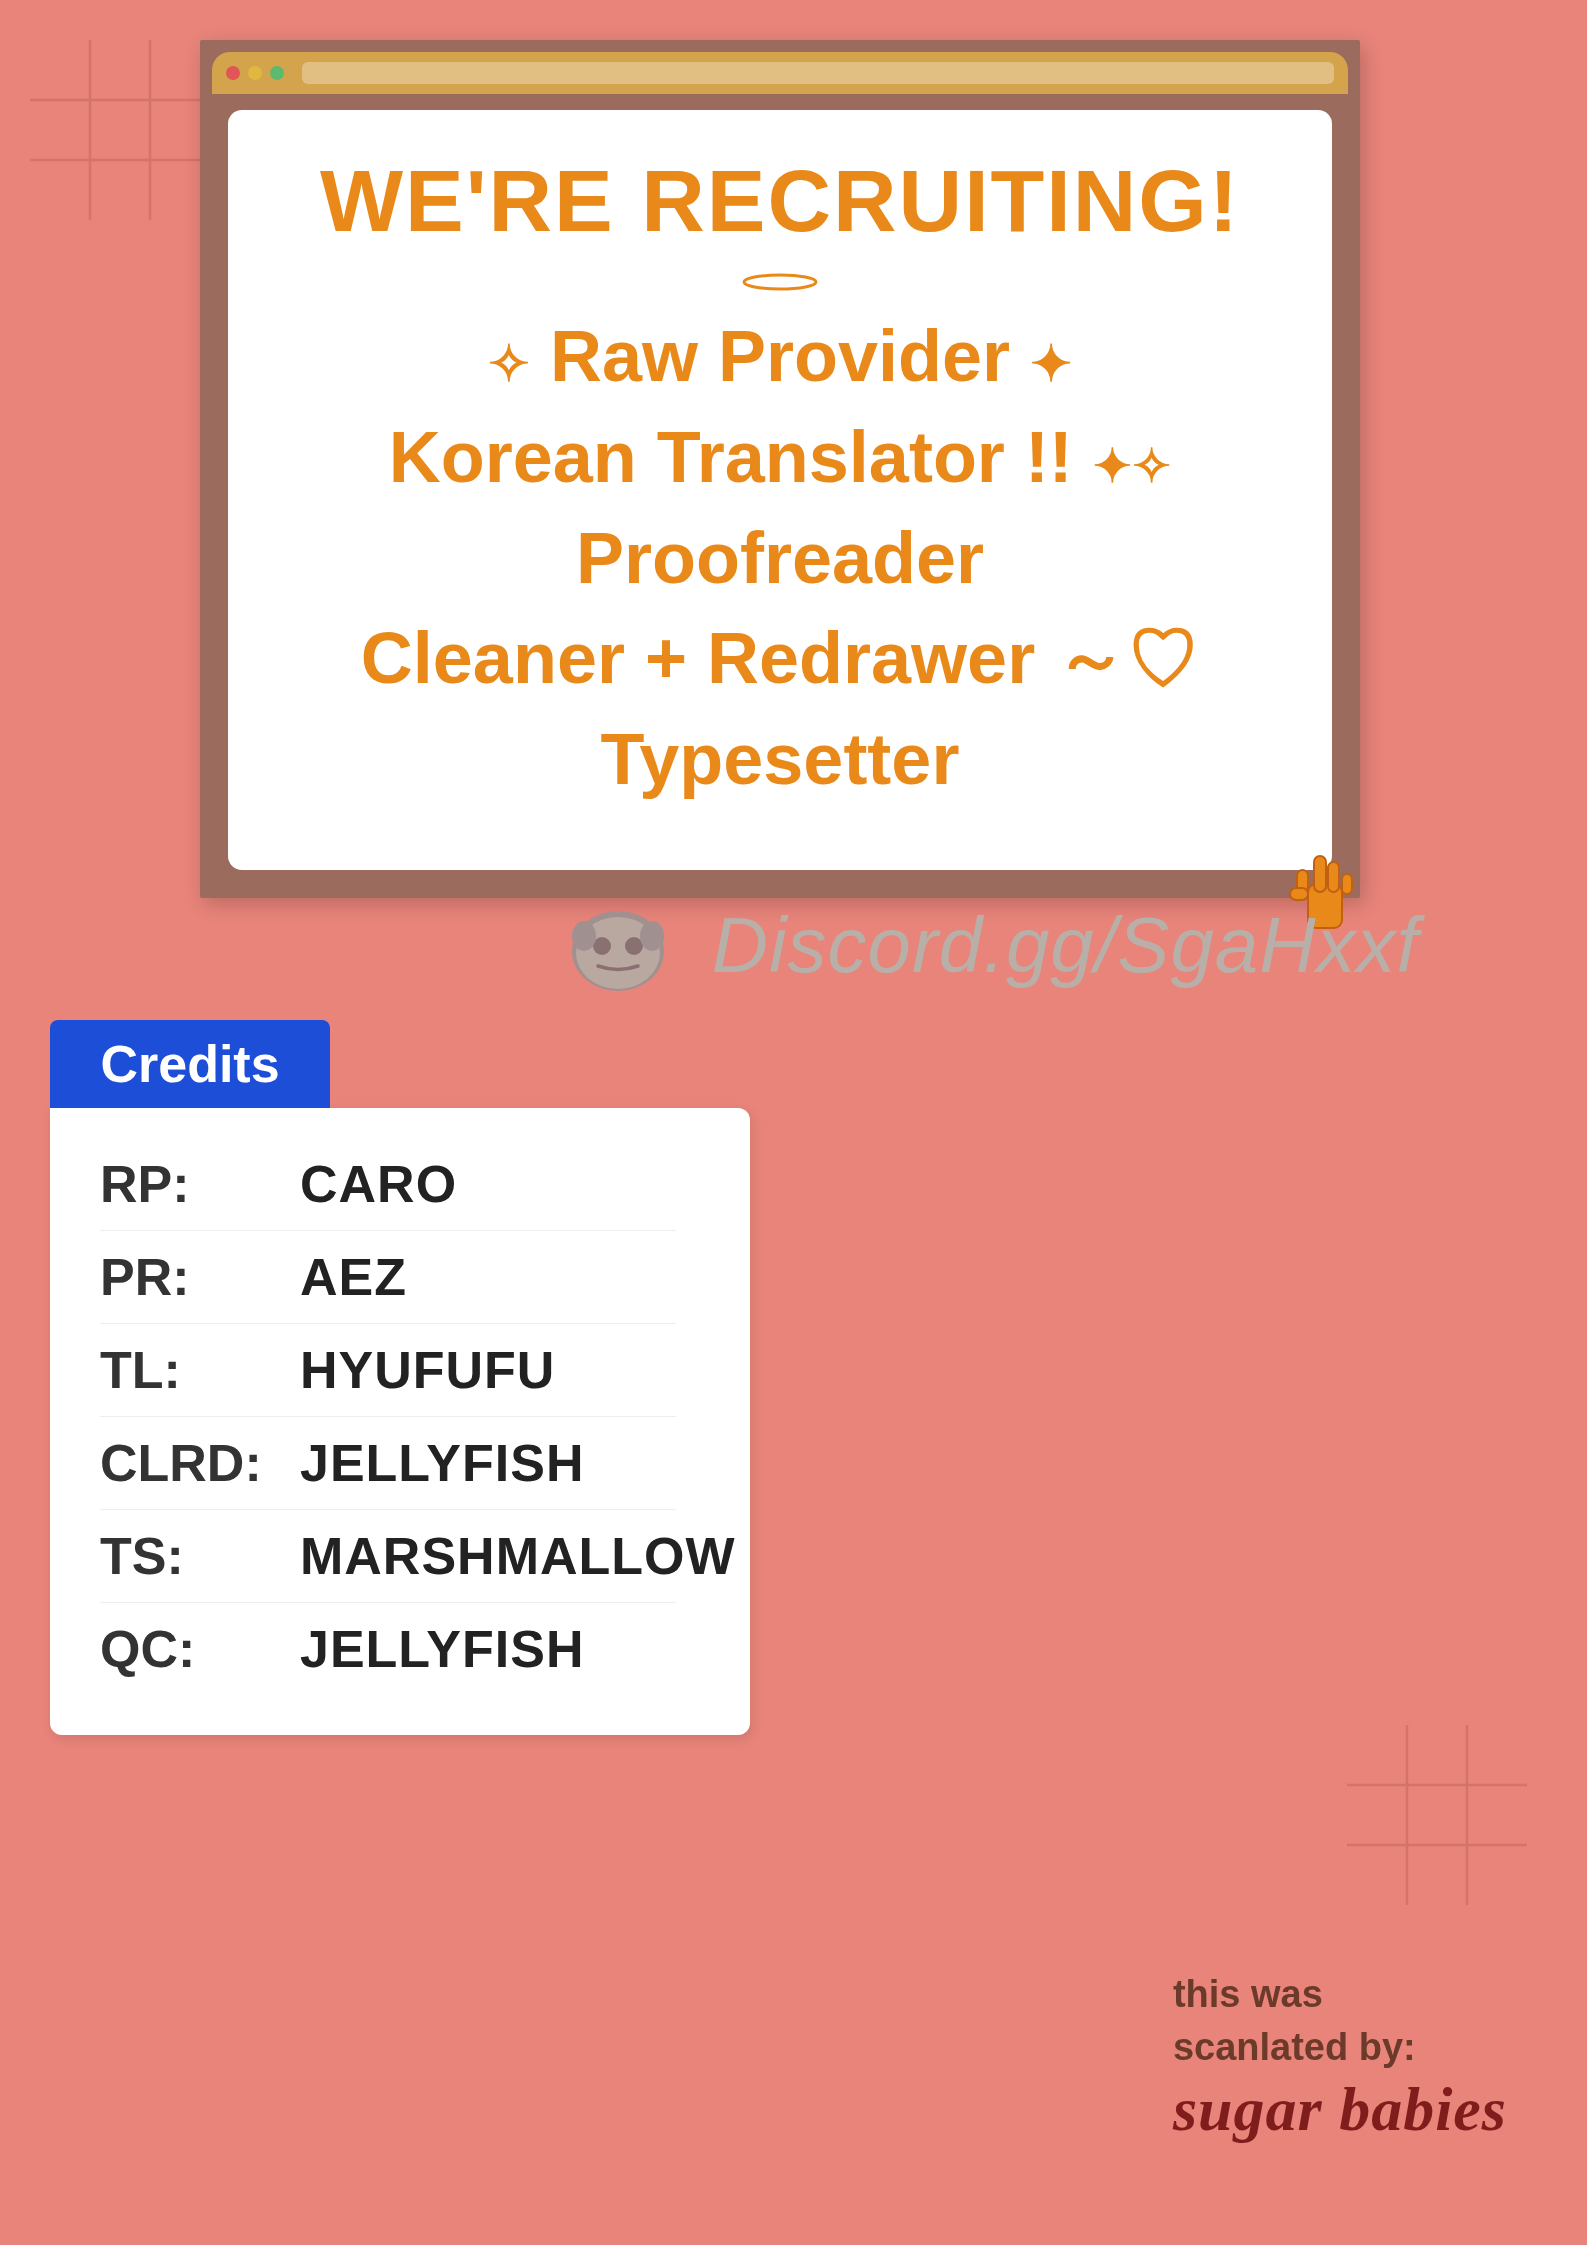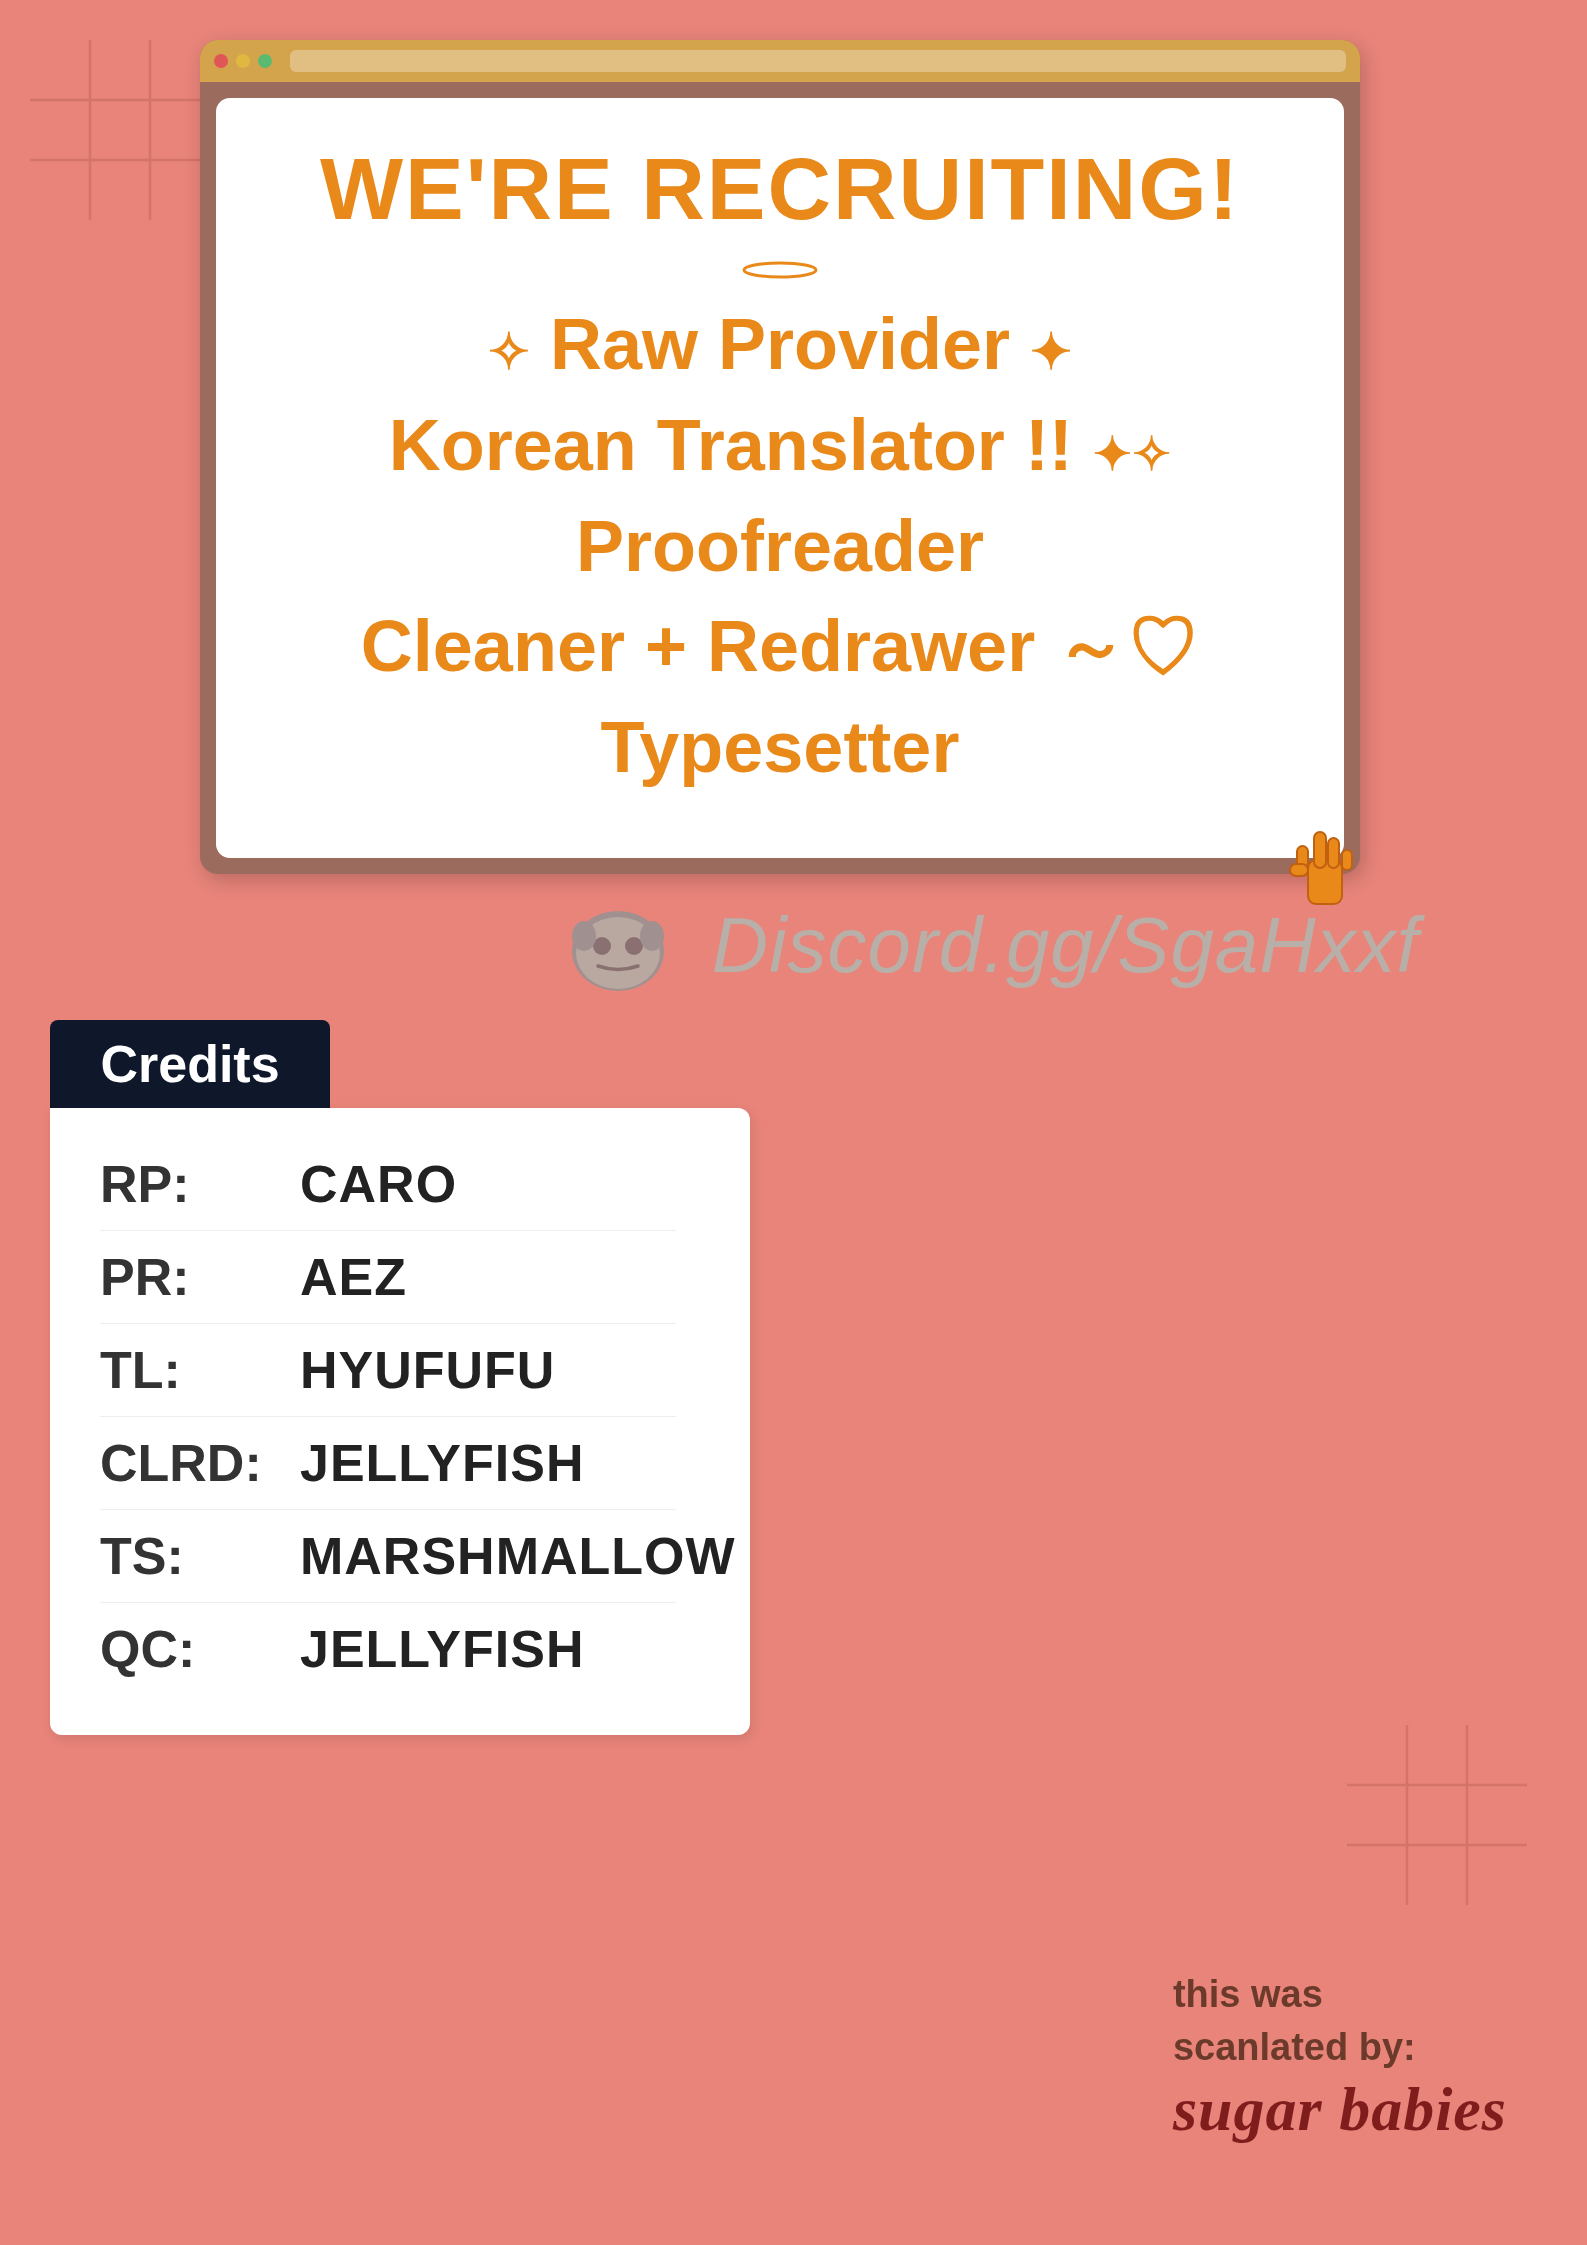--- a/index.html
+++ b/index.html
@@ -40,22 +40,22 @@
     }
 
     
     .browser-window {
       position: absolute;
       top: 40px;
       left: 200px;
       right: 80px;
       width: 1150px;
       background: #9b6b5e;
-      border-radius: 18px;
-      padding: 0;
+      border-radius: 2px;
+      padding: 12px;
       box-shadow: 4px 6px 20px rgba(0,0,0,0.2);
     }
 
     .browser-titlebar {
       background: #d4a44c;
       border-radius: 18px 18px 0 0;
       height: 42px;
       display: flex;
       align-items: center;
       padding: 0 14px;
@@ -133,21 +133,21 @@
 
     
     .credits-section {
       position: absolute;
       top: 1020px;
       left: 50px;
       width: 700px;
     }
 
     .credits-header {
-      background: #0f172a;
+      background: #1d4ed8;
       color: white;
       font-size: 52px;
       font-weight: 700;
       padding: 14px 40px;
       border-radius: 8px 8px 0 0;
       display: inline-block;
       min-width: 280px;
       text-align: center;
       font-family: 'Arial', sans-serif;
     }

